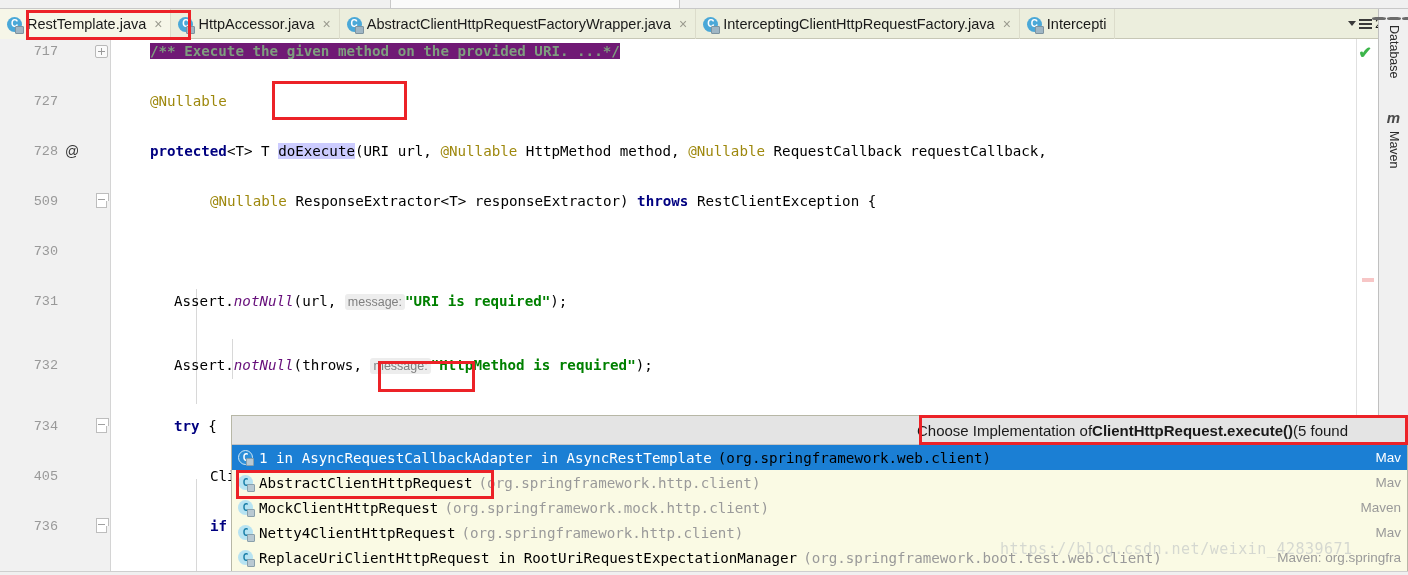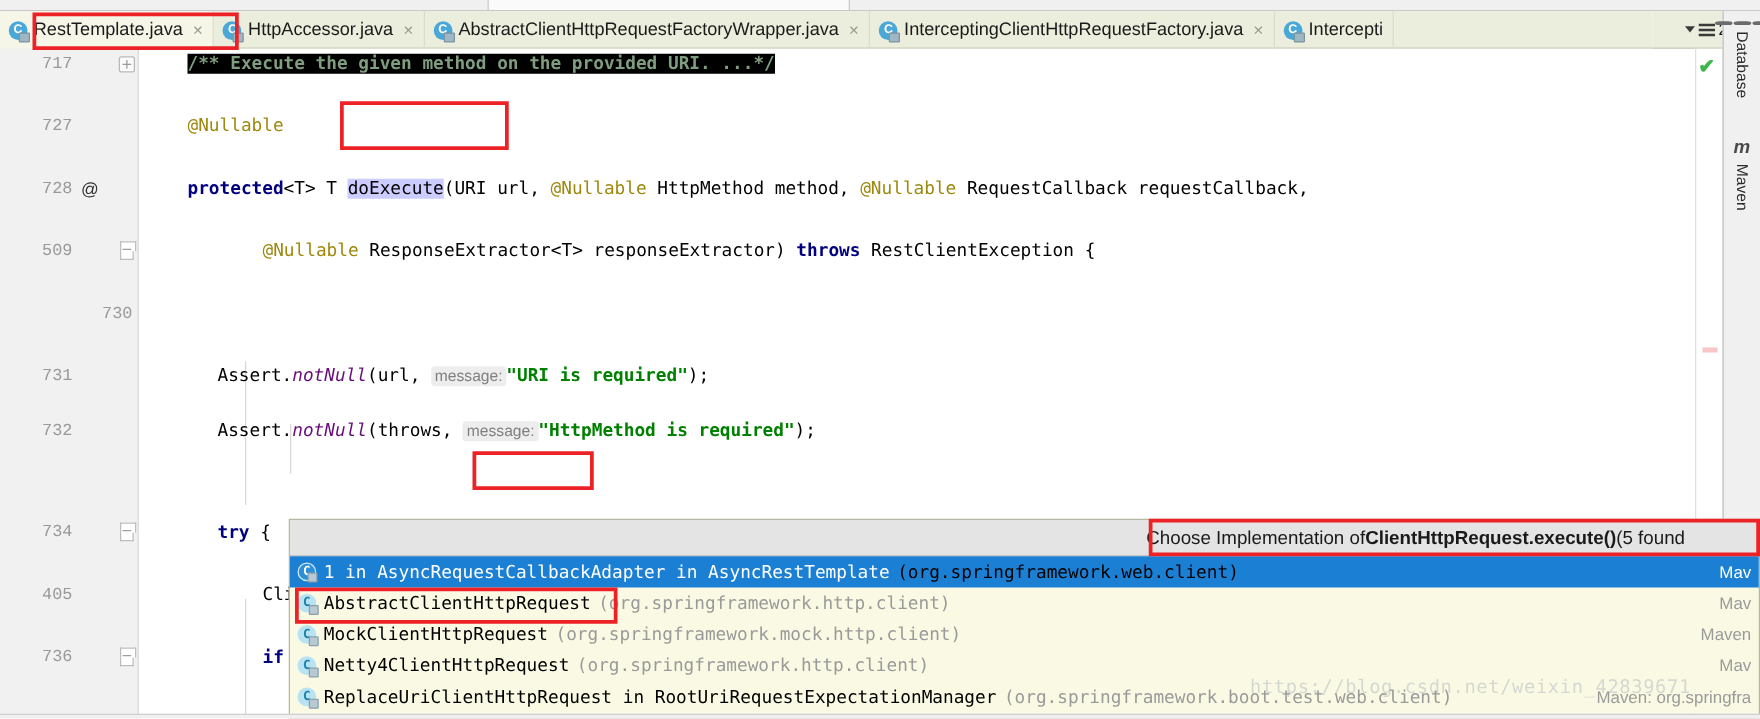--- a/index.html
+++ b/index.html
@@ -116,21 +116,21 @@
   }
   .fold.arrow::after {
     content:""; position:absolute; left:1px; top:5px; width:7px; height:1px; background:#a0a0a0;
   }
   .code { position:absolute; left:150px; top:0; }
   .row-guides { position:absolute; left:110px; top:0; width:1px; height:536px; background:#d4d4d4; }
   .indent-guide { position:absolute; width:1px; background:#d8d8d8; }
 
   
   .kw { color:#000080; font-weight:bold; }
-  .cmt-bg { background:#000000; }
+  .cmt-bg { background:#701a75; }
   .cmt { color:#7f9e7f; font-weight:bold; }
   .ann { color:#9e880d; }
   .str { color:#008000; font-weight:bold; }
   .fld { color:#660e7a; font-style:italic; }
   .under { text-decoration: underline; text-decoration-color:#a0a0a0; }
   .hint {
     background:#ededed; color:#808080; border-radius:3px; padding:1px 3px;
     font-family:"Liberation Sans", sans-serif; font-size:12.5px;
   }
   .sel-ident { background:#ccccff; }
@@ -269,30 +269,30 @@
       <span class="ln-at">@</span>
       <span class="code"><span class="kw">protected</span><span>&lt;T&gt; T </span><span class="sel-ident">doExecute</span><span>(URI url, </span><span class="ann">@Nullable</span><span> HttpMethod method, </span><span class="ann">@Nullable</span><span> RequestCallback requestCallback,</span></span>
     </div>
 
     <div class="line" style="top:75px;">
       <span class="ln">509</span>
       <span class="fold arrow"></span>
       <span class="code" style="left:210px;"><span class="ann">@Nullable</span><span> ResponseExtractor&lt;T&gt; responseExtractor) </span><span class="kw">throws</span><span> RestClientException {</span></span>
     </div>
 
-    <div class="line" style="top:100px;margin-left:48px;">
+    <div class="line" style="top:100px;">
       <span class="ln">730</span>
     </div>
 
     <div class="line" style="top:125px;">
       <span class="ln">731</span>
       <span class="code" style="left:174px;"><span>Assert.</span><span class="fld">notNull</span><span>(url, </span><span class="hint">message:</span><span class="str">"URI is required"</span><span>);</span></span>
     </div>
 
-    <div class="line" style="top:144px;">
+    <div class="line" style="top:164px;">
       <span class="ln">732</span>
       <span class="code" style="left:174px;"><span>Assert.</span><span class="fld">notNull</span><span>(throws, </span><span class="hint">message:</span><span class="str">"HttpMethod is required"</span><span>);</span></span>
     </div>
 
 
     <div class="line" style="top:200px;">
       <span class="ln">734</span>
       <span class="fold arrow"></span>
       <span class="code" style="left:174px;"><span class="kw">try</span><span> {</span></span>
     </div>

